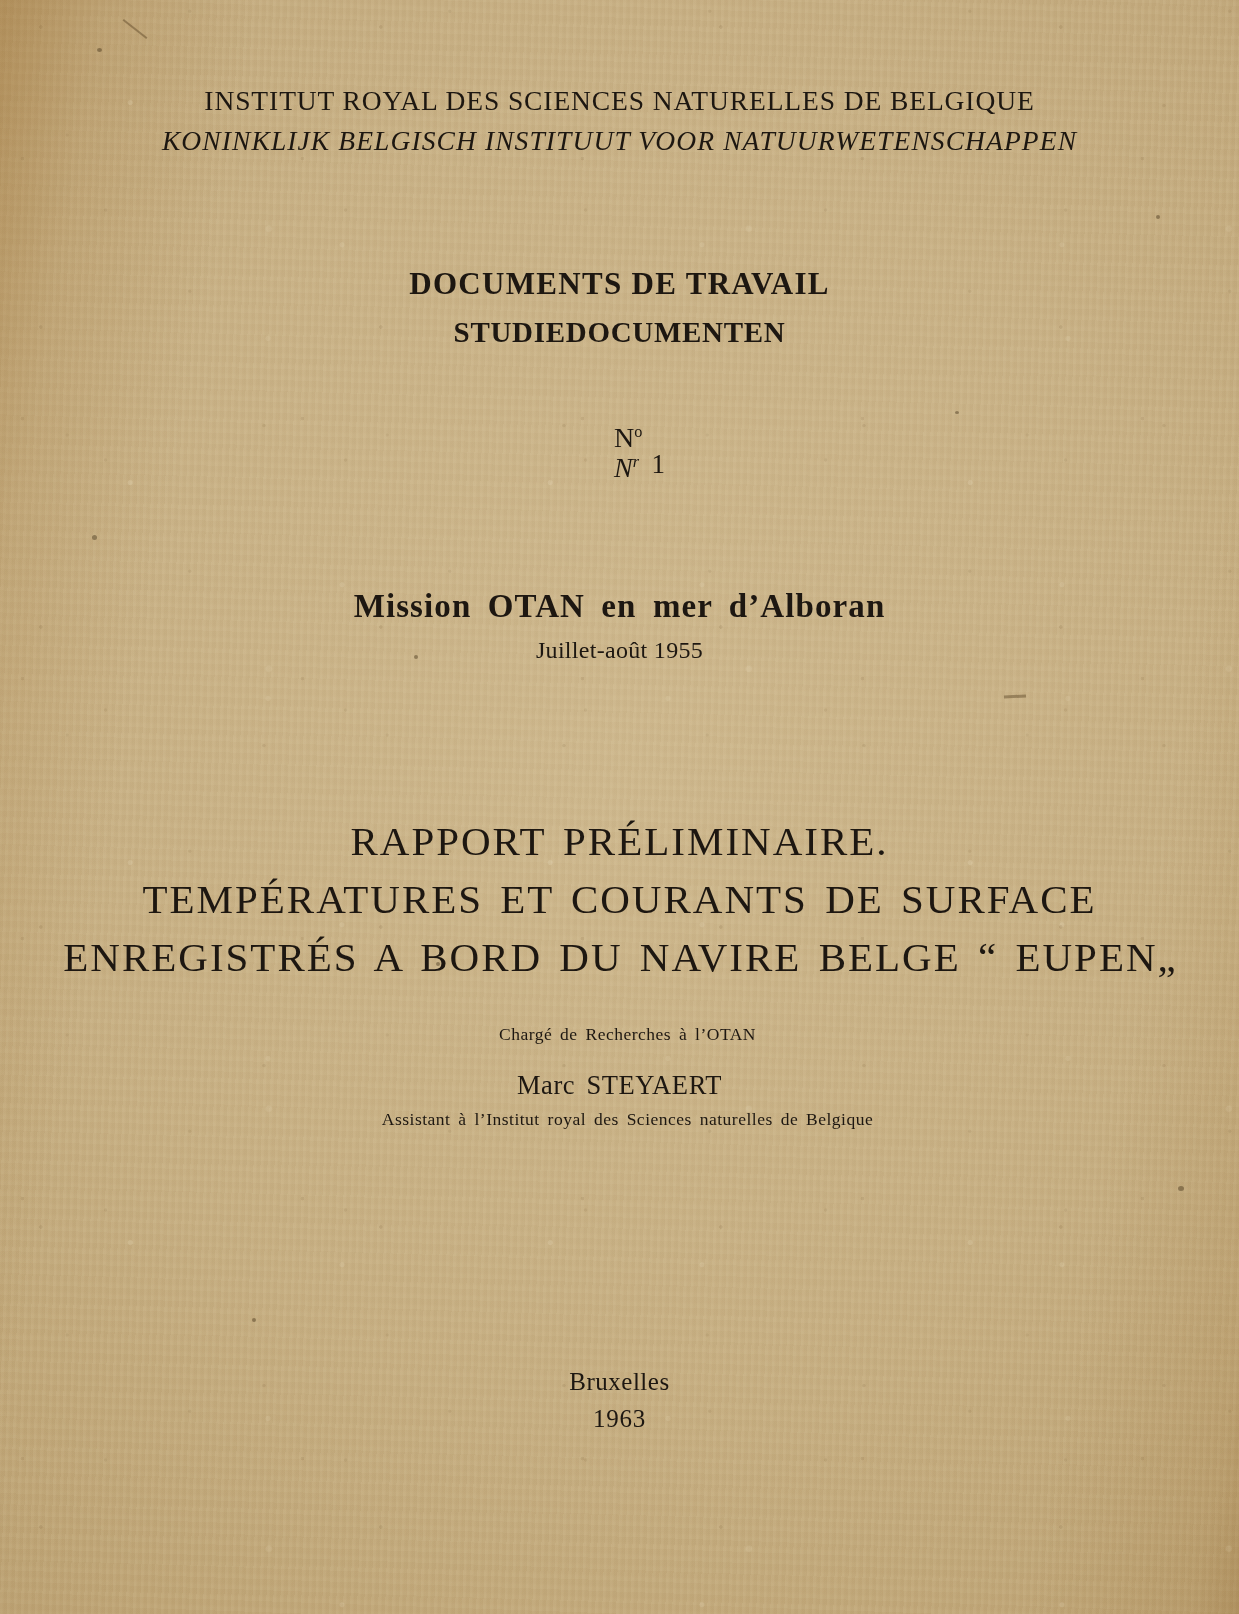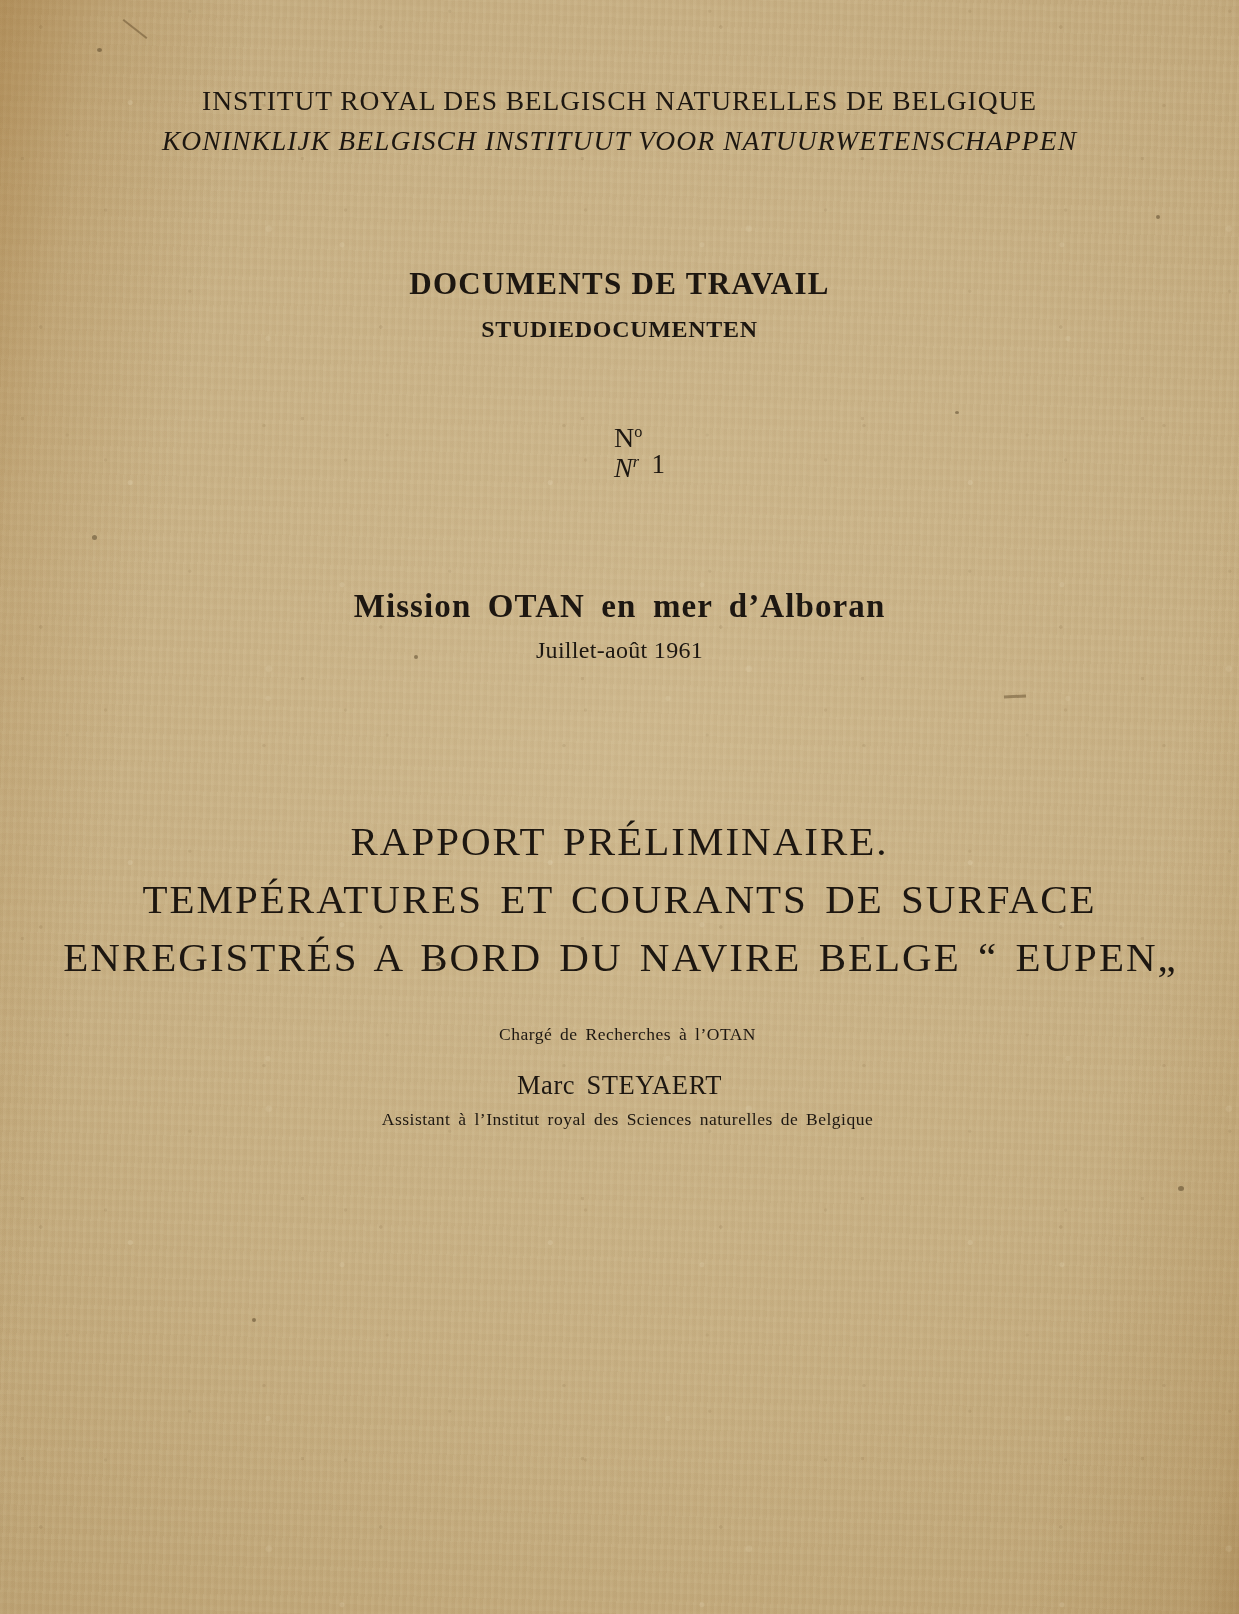--- a/index.html
+++ b/index.html
@@ -102,21 +102,21 @@
 
   
   .series { position: absolute; left: 0; right: 0; top: 266px; }
   .series-fr {
     font-weight: bold;
     font-size: 31px;
     letter-spacing: 1.3px;
   }
   .series-nl {
     font-weight: bold;
-    font-size: 24px;
+    font-size: 29px;
     letter-spacing: 0.7px;
     margin-top: 14px;
   }
 
   
   .issue {
     position: absolute;
     left: 0; right: 0; top: 424px;
     display: flex;
     justify-content: center;
@@ -204,53 +204,57 @@
   <div class="speck" style="left:414px; top:655px; width:4px;  height:4px;  border-radius:50%;"></div>
   <div class="nick" style="left:1004px;top:695px; width:22px; height:3px;  transform:rotate(-3deg);"></div>
   <div class="speck" style="left:436px; top:962px; width:4px;  height:4px;  border-radius:50%;"></div>
   <div class="speck" style="left:1178px;top:1186px;width:6px;  height:5px;  border-radius:50%;"></div>
   <div class="speck" style="left:252px; top:1318px;width:4px;  height:4px;  border-radius:50%;"></div>
   <div class="nick" style="left:120px; top:28px;  width:30px; height:2px;  transform:rotate(38deg);"></div>
 
   <div class="content">
 
     <header class="institute">
-      <div class="inst-fr">INSTITUT ROYAL DES BELGISCH NATURELLES DE BELGIQUE</div>
+      <div class="inst-fr">INSTITUT ROYAL DES SCIENCES NATURELLES DE BELGIQUE</div>
       <div class="inst-nl">KONINKLIJK BELGISCH INSTITUUT VOOR NATUURWETENSCHAPPEN</div>
     </header>
 
     <section class="series">
       <div class="series-fr">DOCUMENTS DE TRAVAIL</div>
       <div class="series-nl">STUDIEDOCUMENTEN</div>
     </section>
 
     <section class="issue">
       <span class="issue-stack">
         <span class="issue-fr"><span>N</span><span class="sup">o</span></span>
         <span class="issue-nl"><span>N</span><span class="sup">r</span></span>
       </span>
       <span class="issue-num">1</span>
     </section>
 
     <section class="mission">
       <div class="mission-title">Mission OTAN en mer d’Alboran</div>
-      <div class="mission-dates">Juillet-août 1961</div>
+      <div class="mission-dates">Juillet-août 1955</div>
     </section>
 
     <section class="report">
       <div class="report-line">RAPPORT PRÉLIMINAIRE.</div>
       <div class="report-line">TEMPÉRATURES ET COURANTS DE SURFACE</div>
       <div class="report-line"><span>ENREGISTRÉS A BORD DU NAVIRE BELGE “ EUPEN</span><span class="lowquote">„</span></div>
     </section>
 
     <section class="authors">
       <div class="author-block">
         <div class="author-role">Chargé de Recherches à l’OTAN</div>
       </div>
       <div class="author-block">
         <div class="author-name">Marc STEYAERT</div>
         <div class="author-role">Assistant à l’Institut royal des Sciences naturelles de Belgique</div>
       </div>
     </section>
 
+    <footer class="imprint">
+      <div class="imprint-city">Bruxelles</div>
+      <div class="imprint-year">1963</div>
+    </footer>
 
   </div>
 </div>
 
 </body></html>

